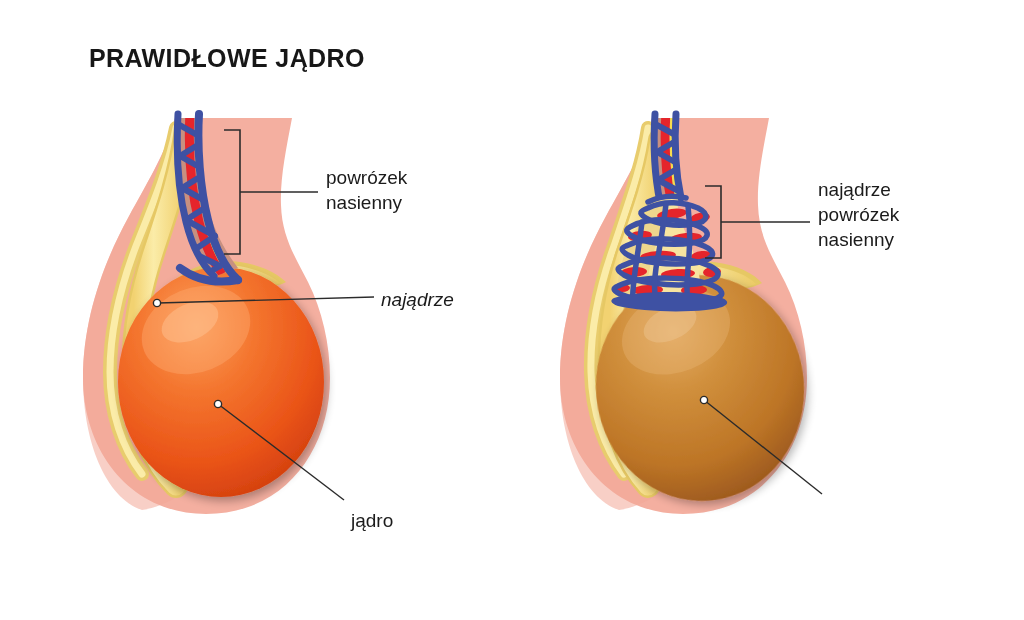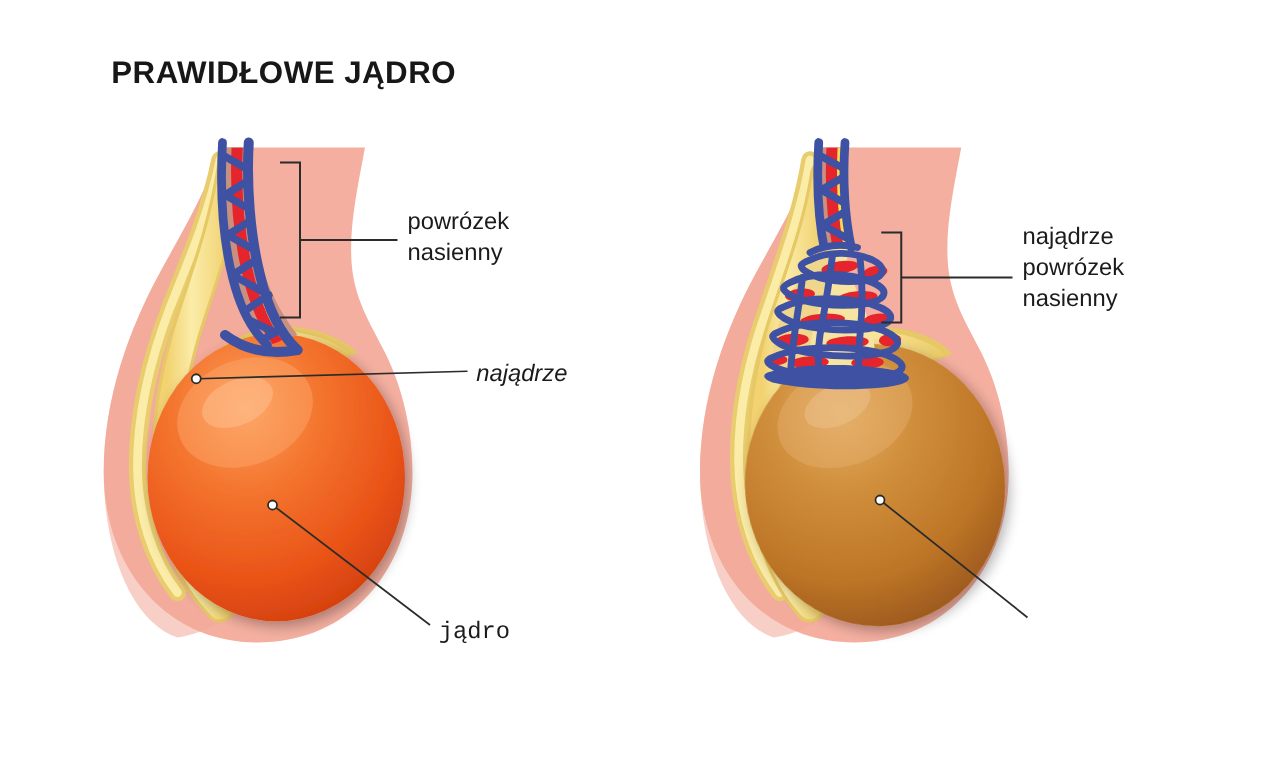--- a/index.html
+++ b/index.html
@@ -36,21 +36,21 @@
   .anno {
     position: absolute;
     font-family: "Liberation Sans", "DejaVu Sans", sans-serif;
     font-size: 19px;
     line-height: 25px;
     color: #1b1b1b;
     white-space: pre-line;
   }
   #anno-cord-left      { left: 326px; top: 165px; }
   #anno-epididymis     { left: 381px; top: 287px; font-style: italic; }
-  #anno-testicle-left  { left: 351px; top: 493px; font-family: Liberation Mono, monospace; }
+  #anno-testicle-left  { left: 351px; top: 508px; }
   #anno-cord-right     { left: 818px; top: 177px; }
   #anno-testicle-right { left: 828px; top: 486px; }
 
   svg.art {
     position: absolute;
     left: 0;
     top: 0;
     width: 1024px;
     height: 620px;
   }

